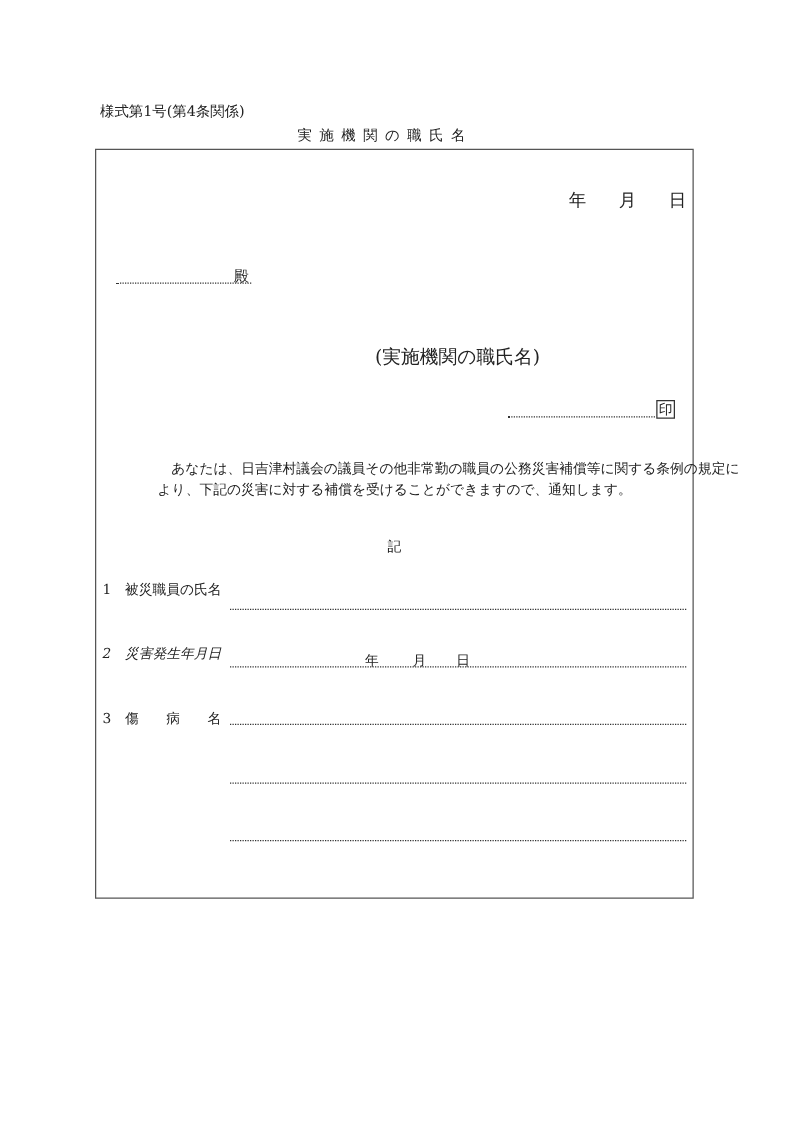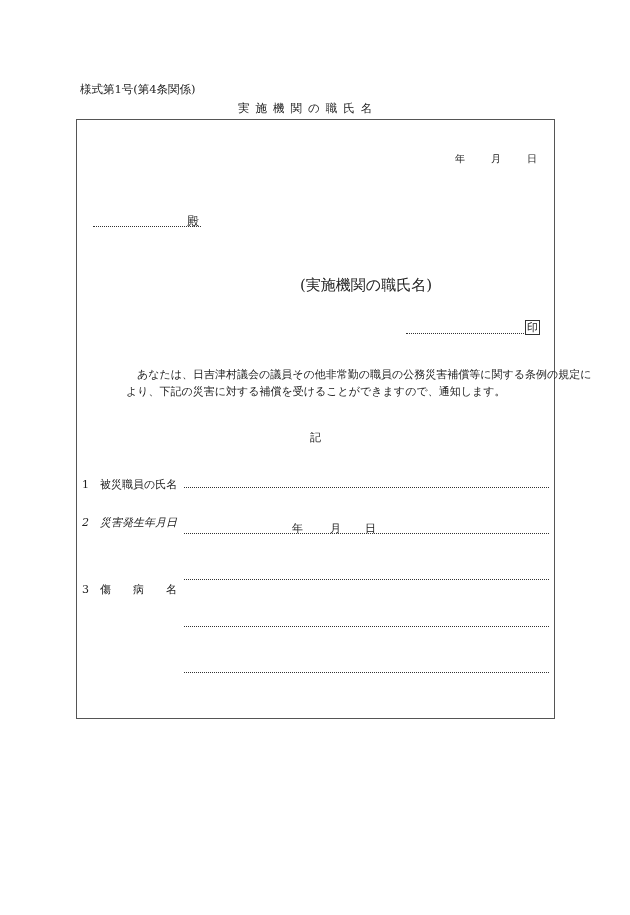--- a/index.html
+++ b/index.html
@@ -9,21 +9,21 @@
     color: #222;
     font-size: 11px;
   }
   .abs { position: absolute; white-space: nowrap; }
   .form-label { left: 80px; top: 82px; font-size: 11.5px; letter-spacing: 0px; }
   .doc-title { left: 238px; top: 101px; font-size: 11.5px; letter-spacing: 6px; }
   .frame {
     position: absolute; left: 76px; top: 119px; width: 479px; height: 600px;
     border: 1px solid #555; box-sizing: border-box;
   }
-  .date-row { left: 455px; top: 152px; font-size: 10px; }
+  .date-row { left: 455px; top: 152px; font-size: 14px; }
   .date-row span { display: inline-block; }
   .dotline { position: absolute; border-bottom: 1px dotted #333; height: 0; }
   .dono { left: 187px; top: 213px; font-size: 12px; }
   .agency { left: 300px; top: 276px; font-size: 15px; }
   .seal {
     left: 525px; top: 320px; font-size: 11px; border: 1px solid #333;
     padding: 0 1px; line-height: 13px;
   }
   .para { left: 82px; top: 366px; font-size: 11px; line-height: 17px; width: 470px; white-space: normal; margin-left: 44px; }
   .ki { left: 310px; top: 430px; font-size: 11px; }
@@ -47,31 +47,31 @@
 
 <div class="abs agency">(実施機関の職氏名)</div>
 
 <div class="dotline" style="left:406px; top:333px; width:118px;"></div>
 <div class="abs seal">印</div>
 
 <div class="abs para">　<span>あなたは、日吉津村議会の議員その他非常勤の職員の公務災害補償等に関する条例の規定により、下記の災害に対する補償を受けることができますので、通知します。</span></div>
 
 <div class="abs ki">記</div>
 
-<div class="abs item" style="top:477px;">
+<div class="abs item" style="top:464px;">
   <span class="num">1</span><span>被災職員の氏名</span>
 </div>
 <div class="dotline" style="left:184px; top:487px; width:365px;"></div>
 
 <div class="abs item" style="top:515px;font-style:italic;">
   <span class="num">2</span><span>災害発生年月日</span>
 </div>
 <div class="dotline" style="left:184px; top:533px; width:365px;"></div>
 <div class="abs" style="left:292px; top:521px; font-size:11px;">年</div>
 <div class="abs" style="left:330px; top:521px; font-size:11px;">月</div>
 <div class="abs" style="left:365px; top:521px; font-size:11px;">日</div>
 
-<div class="abs item" style="top:567px;margin-top:15px;">
+<div class="abs item" style="top:567px;">
   <span class="num">3</span><span>傷　　病　　名</span>
 </div>
 <div class="dotline" style="left:184px; top:579px; width:365px;"></div>
 <div class="dotline" style="left:184px; top:626px; width:365px;"></div>
 <div class="dotline" style="left:184px; top:672px; width:365px;"></div>
 
 </body></html>

